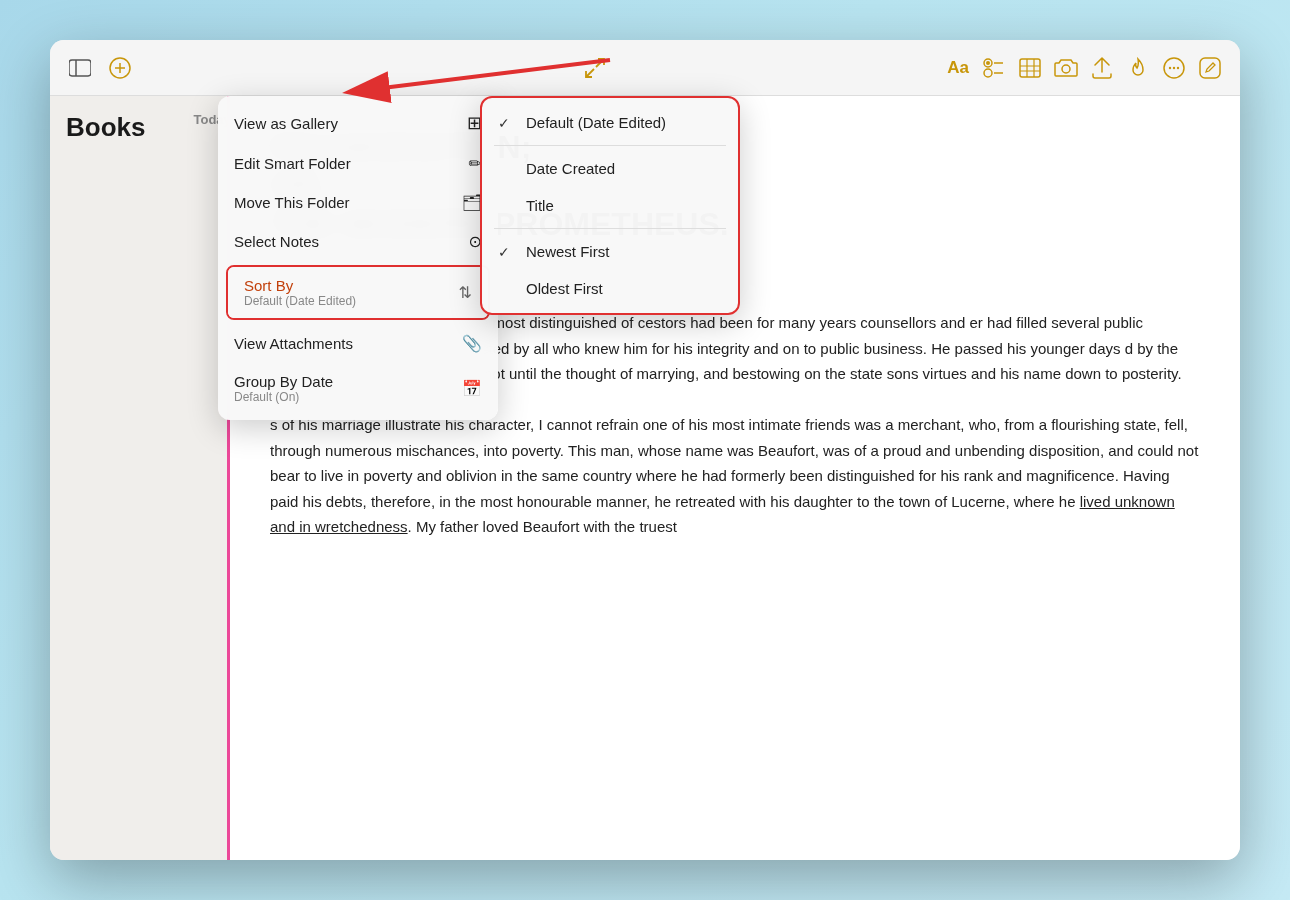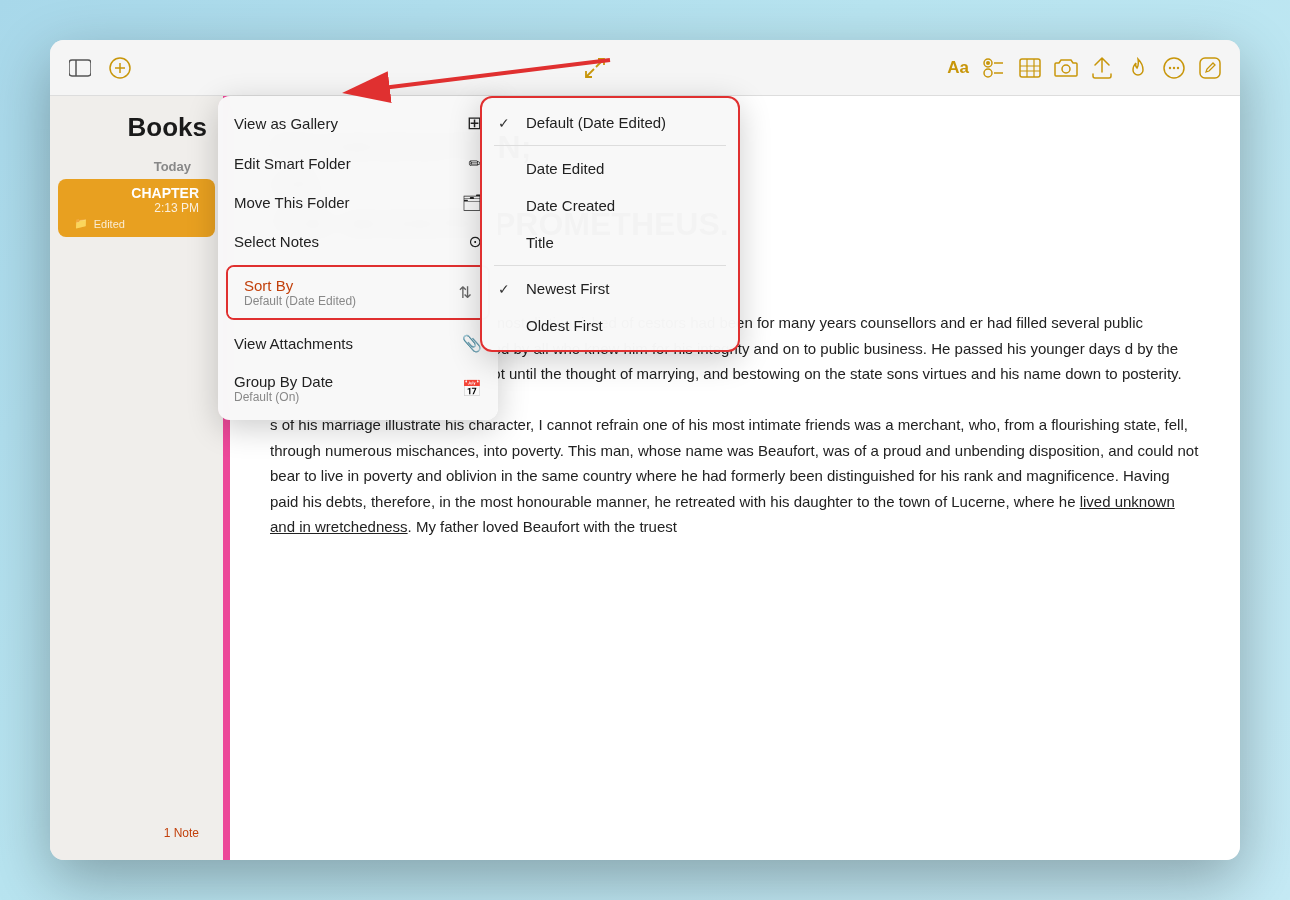--- a/index.html
+++ b/index.html
@@ -79,23 +79,23 @@
     .main-content {
       flex: 1;
       display: flex;
       overflow: hidden;
     }
 
     
     .sidebar {
       width: 180px;
       background: #f0eeeb;
-      border-right: 7px solid #ec4899;
-      display: flex;
-      flex-direction: column;
+      border-right: 3px solid #ec4899;
+      display: flex;
+      flex-direction: row;
       padding: 12px 0;
       text-align: right;
     }
 
     .sidebar-title {
       font-size: 26px;
       font-weight: 800;
       padding: 4px 16px 12px;
       color: #1a1a1a;
     }
@@ -441,24 +441,20 @@
   </div>
 
   <div class="submenu">
     <div class="submenu-item">
       <span class="check-icon">✓</span>
       <span>Default (Date Edited)</span>
     </div>
     <div class="submenu-divider"></div>
     <div class="submenu-item">
       <span class="check-icon" style="opacity:0;">✓</span>
-      <span>Date Edited</span>
-    </div>
-    <div class="submenu-item">
-      <span class="check-icon" style="opacity:0;">✓</span>
       <span>Date Created</span>
     </div>
     <div class="submenu-item">
       <span class="check-icon" style="opacity:0;">✓</span>
       <span>Title</span>
     </div>
     <div class="submenu-divider"></div>
     <div class="submenu-item">
       <span class="check-icon">✓</span>
       <span>Newest First</span>

